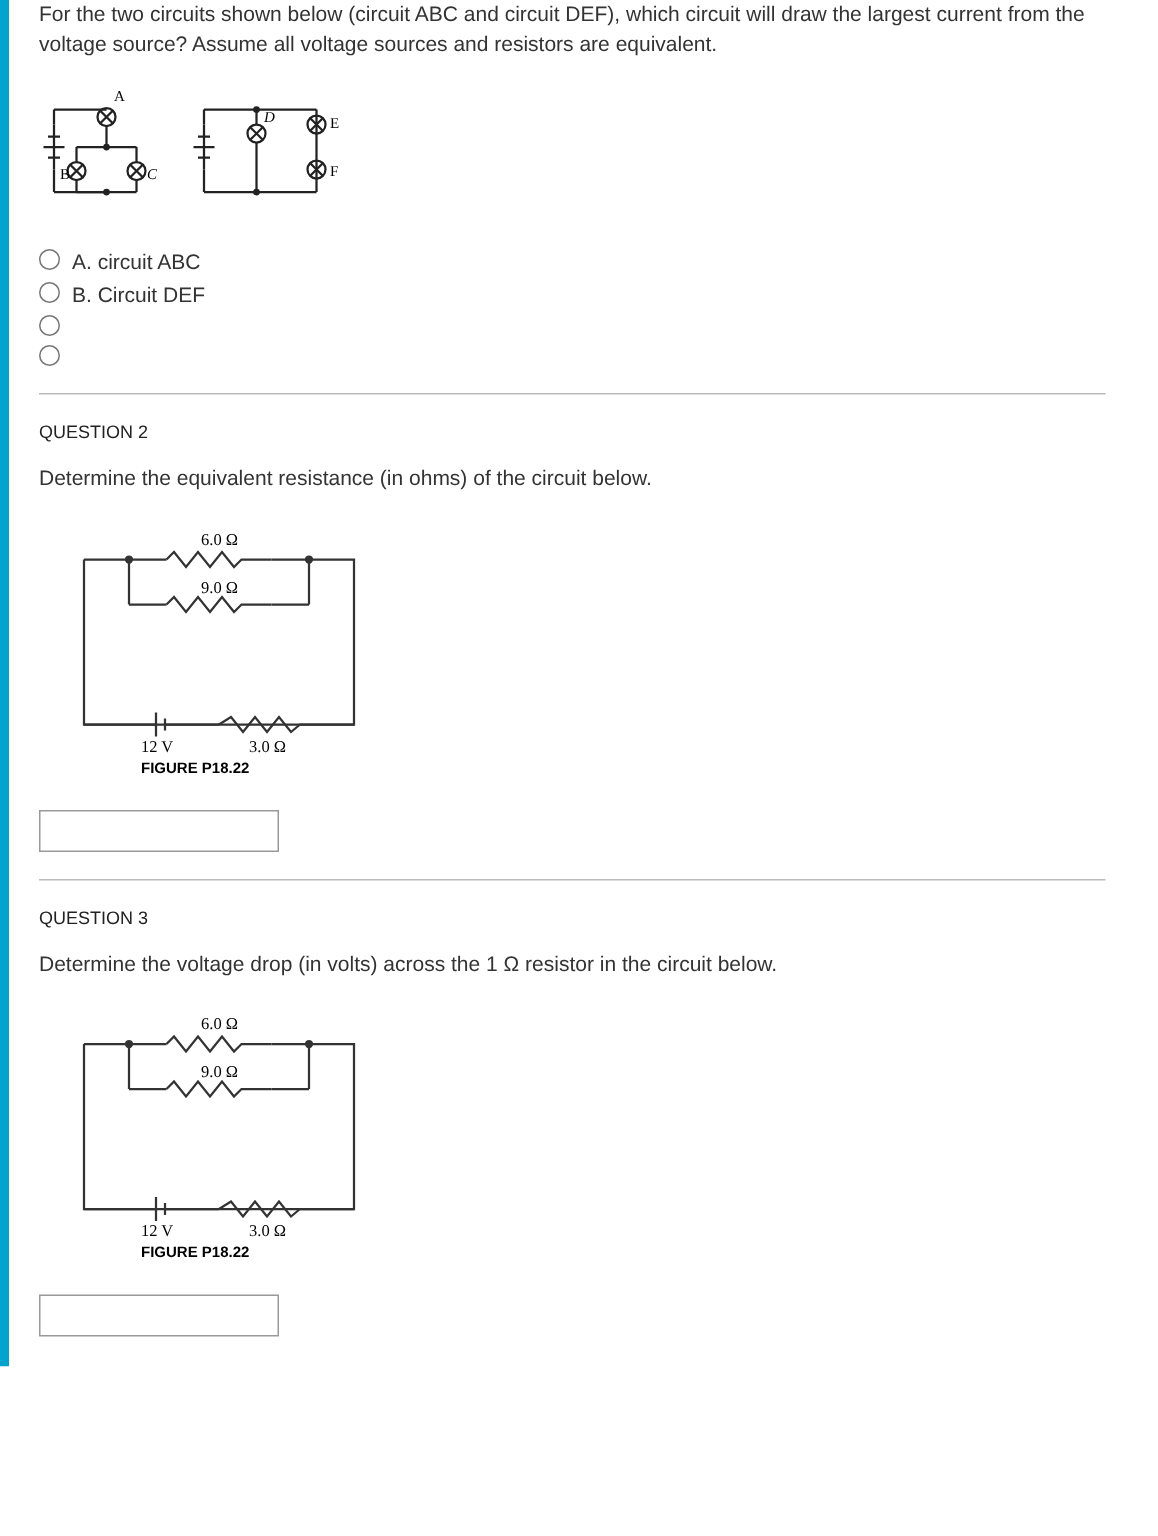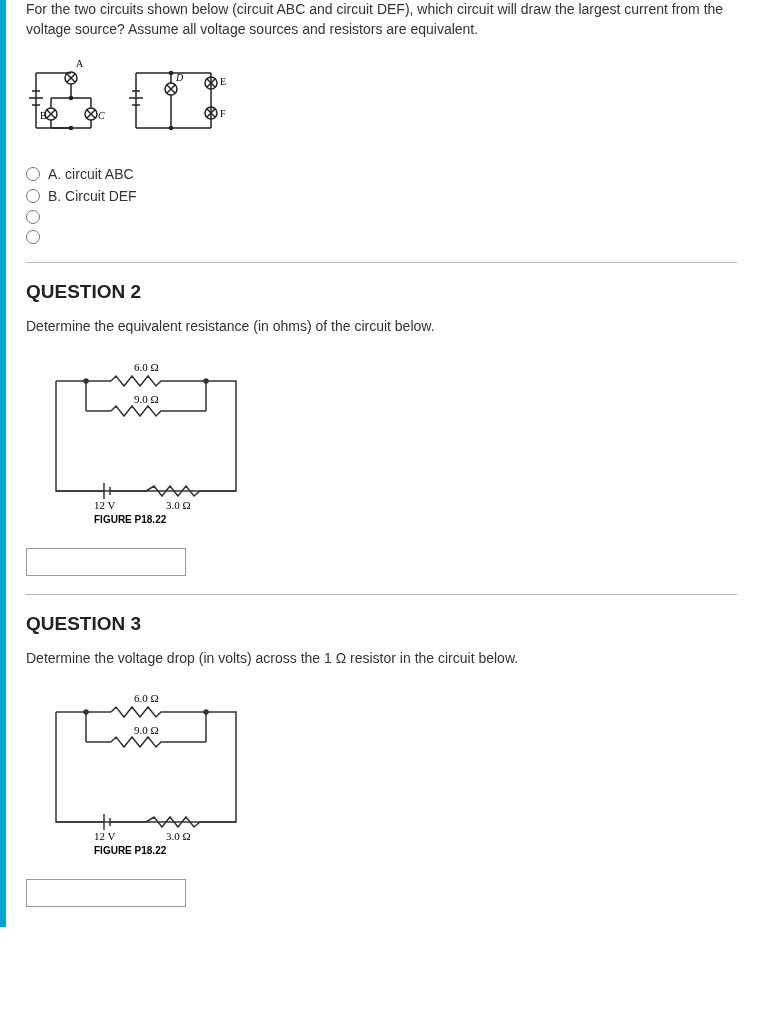--- a/index.html
+++ b/index.html
@@ -27,39 +27,38 @@
   }
   .circuit-diagram-1 {
     margin: 10px 0 20px 0;
     width: 210px;
   }
   .options {
     margin: 8px 0 14px 0;
   }
   .option {
     display: flex;
-    align-items: center;
     margin: 6px 0;
   }
   .option input[type=radio] {
     width: 14px; height: 14px;
     margin-right: 8px;
   }
   .option label {
     color: #333;
     font-size: 14px;
   }
   hr.divider {
     border: none;
     border-top: 1px solid #bbb;
     margin: 18px 0;
   }
   .q-heading {
-    font-weight: bold;
-    font-size: 19px;
+    font-weight: normal;
+    font-size: 12px;
     margin: 12px 0 14px 0;
     color: #222;
   }
   .circuit-fig {
     margin: 8px 0 14px 0;
     width: 240px;
   }
   .answer-box {
     width: 160px;
     height: 28px;

